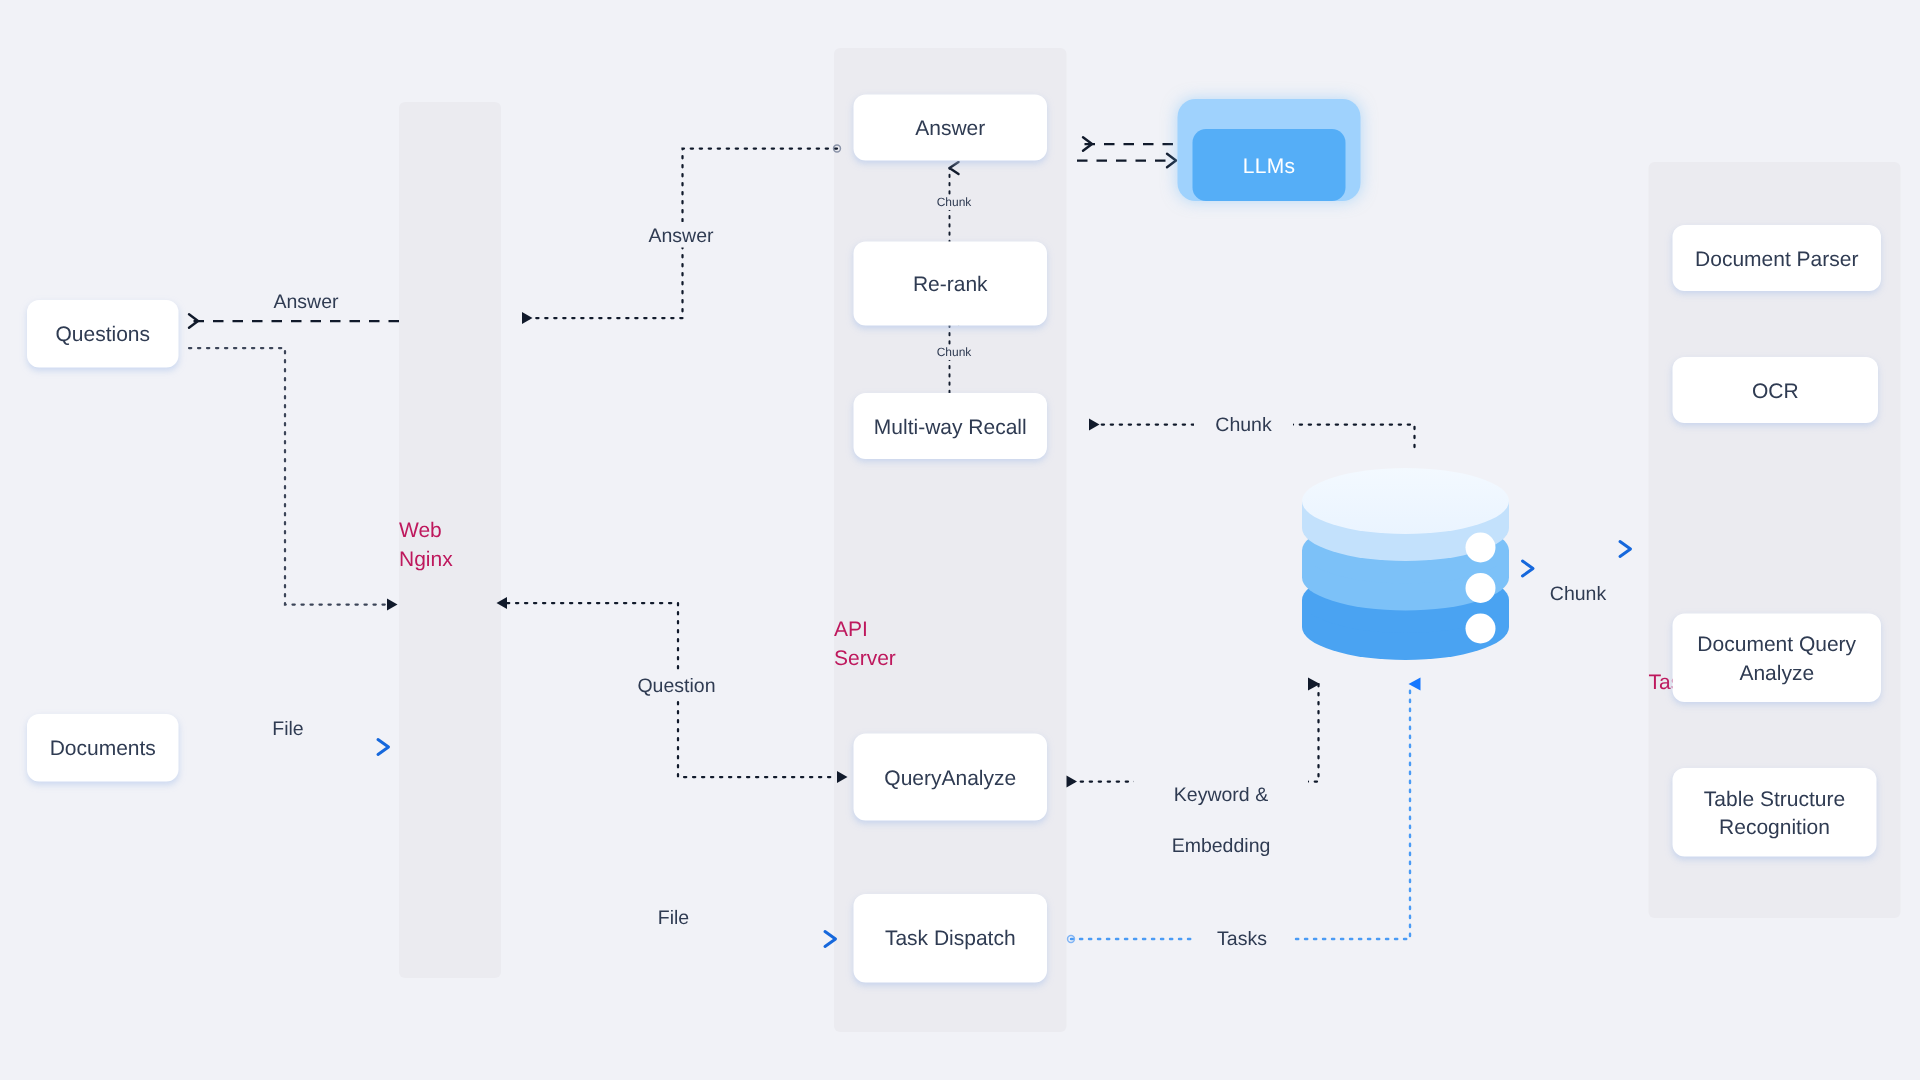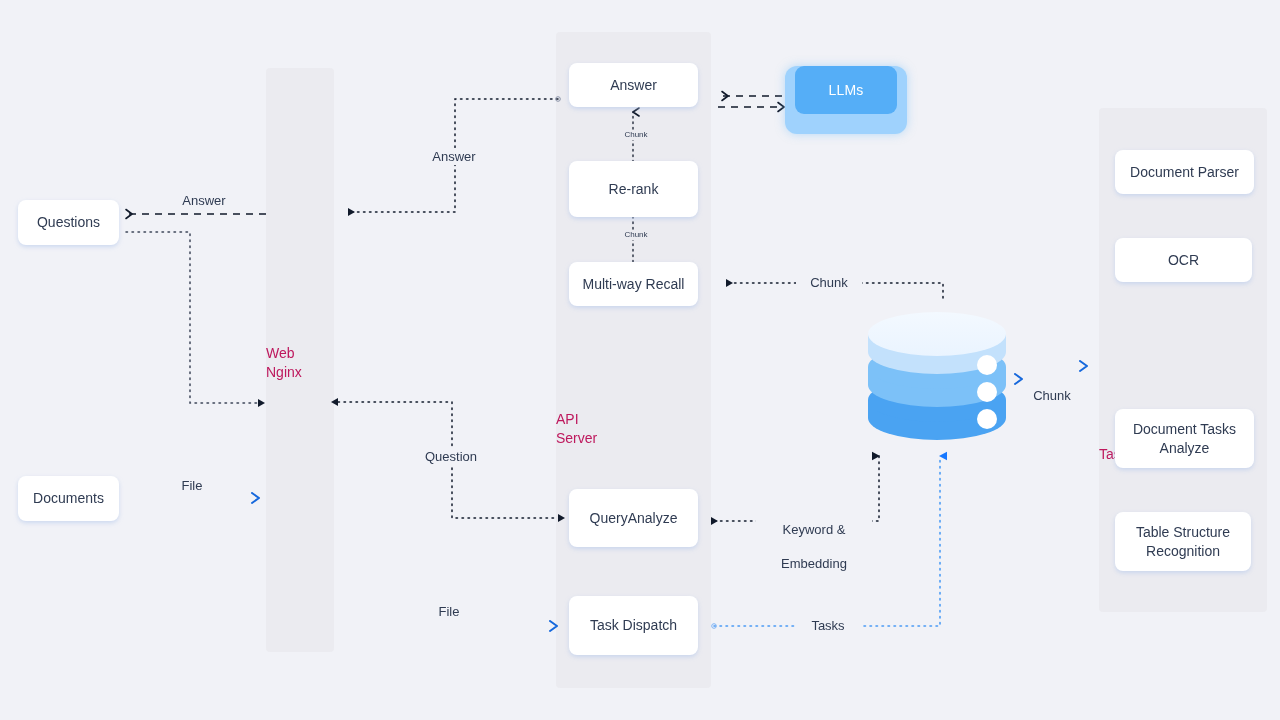--- a/index.html
+++ b/index.html
@@ -50,21 +50,21 @@
     font-weight: 500;
     box-sizing: border-box;
     padding: 4px 8px;
   }
   .node span { display: block; }
   .llm-outer {
     position: absolute;
     border-radius: 12px;
     background: #9fd2fd;
     display: flex;
-    align-items: flex-start;
+    align-items: flex-end;
     justify-content: center;
     box-shadow: 0 0 10px rgba(124, 194, 250, 0.5);
   }
   .llm-inner {
     border-radius: 9px;
     background: #55aef7;
     width: calc(100% - 20px);
     height: calc(100% - 20px);
     display: flex;
     align-items: center;
@@ -288,21 +288,21 @@
 
   <div class="node" style="left:1115px; top:150px; width:139px; height:44px;">
     <span>Document Parser</span>
   </div>
 
   <div class="node" style="left:1115px; top:238px; width:137px; height:44px;">
     <span>OCR</span>
   </div>
 
   <div class="node" style="left:1115px; top:409px; width:139px; height:59px; flex-direction:column;">
-    <span>Document Tasks</span>
+    <span>Document Query</span>
     <span>Analyze</span>
   </div>
 
   <div class="node" style="left:1115px; top:512px; width:136px; height:59px; flex-direction:column;">
     <span>Table Structure</span>
     <span>Recognition</span>
   </div>
 
   <div class="edge-label" style="left:163px; top:192px; width:76px;">Answer</div>
 

